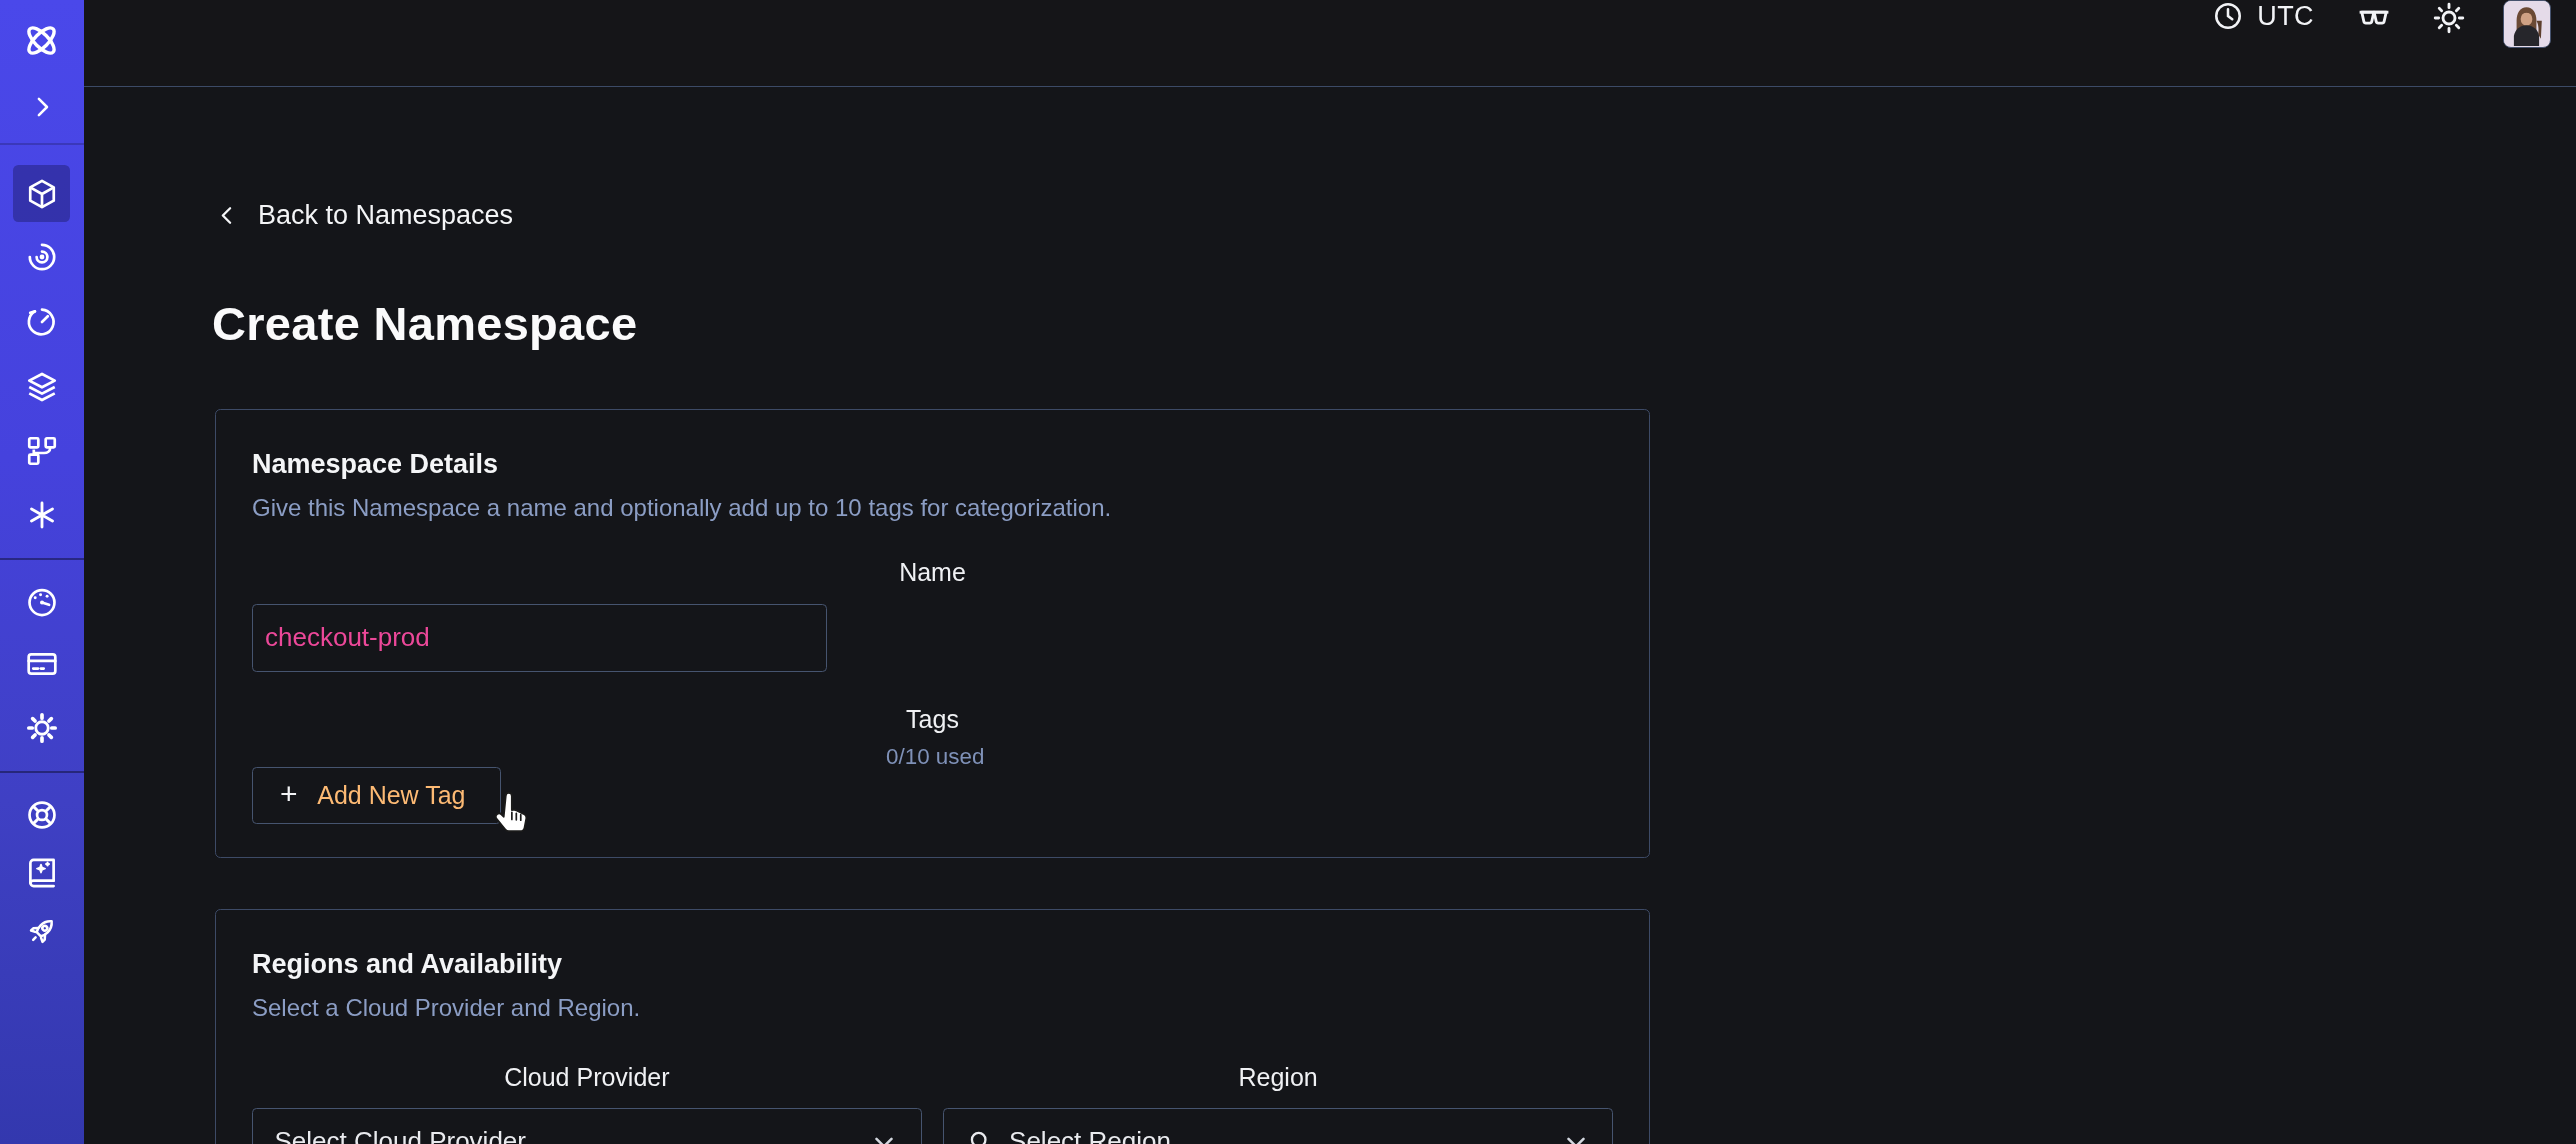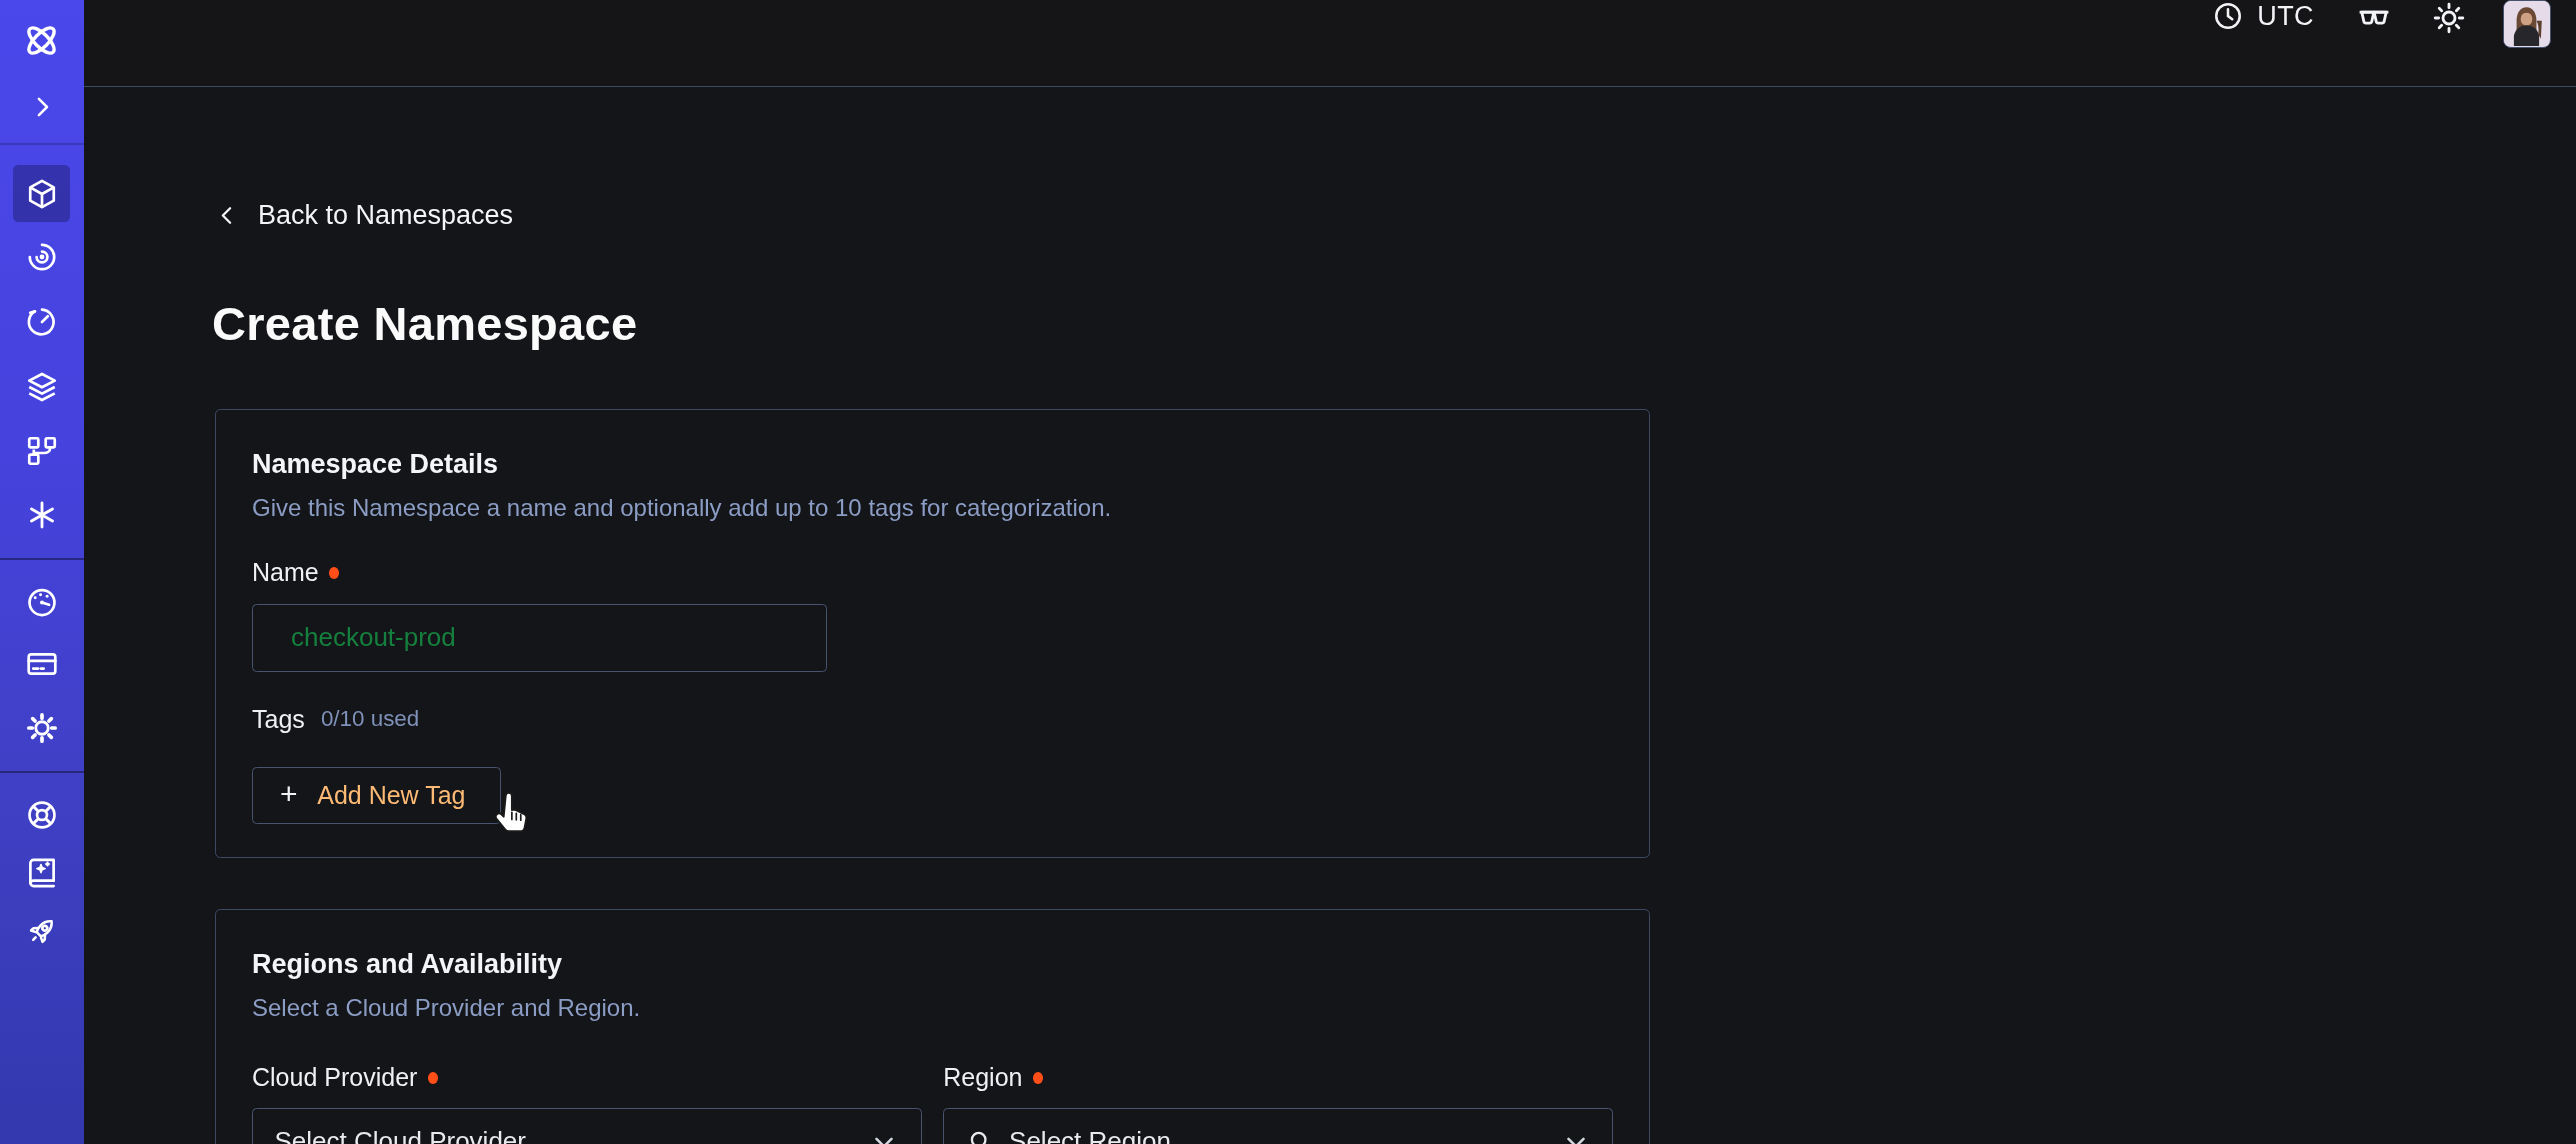--- a/index.html
+++ b/index.html
@@ -37,28 +37,28 @@
   .back-label { color:#f4f5f7; font-size:27px; }
   .page-title { position:absolute; left:128px; top:211px; font-size:47px; font-weight:600; color:#fafafb; line-height:52px; letter-spacing:0.3px; }
 
   .card { position:absolute; left:131px; width:1435px; border:1.3px solid #3d4a66; border-radius:5.4px; padding:38px 36px 0; }
   .card-1 { top:322px; height:449px; }
   .card-2 { top:822px; height:376px; }
 
   .card-title { font-size:27px; font-weight:600; color:#f4f5f7; line-height:32px; }
   .card-sub { font-size:24px; color:#8b9dc4; line-height:29px; margin-top:12.5px; }
 
-  .field-label-row { display:flex; align-items:center; gap:10.7px; height:29px; }
+  .field-label-row { display:flex; align-items:center; gap:10.7px; height:29px;flex-direction:column; }
   .field-label { font-size:25px; font-weight:500; color:#f0f1f4; line-height:29px; }
   .req-dot { width:9.8px; height:11.6px; border-radius:50%; background:#ff4e17; margin-top:1.8px; }
   .usage { font-size:22.4px; color:#7f91b8; margin-left:5.4px; }
 
   .name-row { margin-top:36px; }
   .text-input { margin-top:17px; width:575px; height:68px; background:transparent; border:1.3px solid #46546f;
-    border-radius:4.5px; color:#15803d; font-size:26px; font-family:"Liberation Sans",sans-serif; padding:0 38px; outline:none; display:block; }
+    border-radius:4.5px; color:#ec4899; font-size:26px; font-family:"Liberation Sans",sans-serif; padding:0 12px; outline:none; display:block; }
   .tags-row { margin-top:33px; }
   .add-tag-btn { margin-top:33px; width:249px; height:57px; border:1.3px solid #46546f; border-radius:4.5px;
     background:transparent; display:flex; align-items:center; gap:19.7px; padding:0 27px; cursor:pointer; }
   .add-tag-plus { color:#f2f3f5; font-size:30px; font-weight:400; line-height:30px; margin-top:-2.7px; }
   .add-tag-label { color:#fdba74; font-size:25px; }
 
   .grid-2 { margin-top:41px; display:grid; grid-template-columns:1fr 1fr; column-gap:21.5px; }
   .select-box { margin-top:16px; height:68px; border:1.3px solid #46546f; border-radius:4.5px;
     display:flex; align-items:center; padding:0 21.5px; cursor:pointer; }
   .select-text { color:#e9eaee; font-size:26px; flex:1; }

